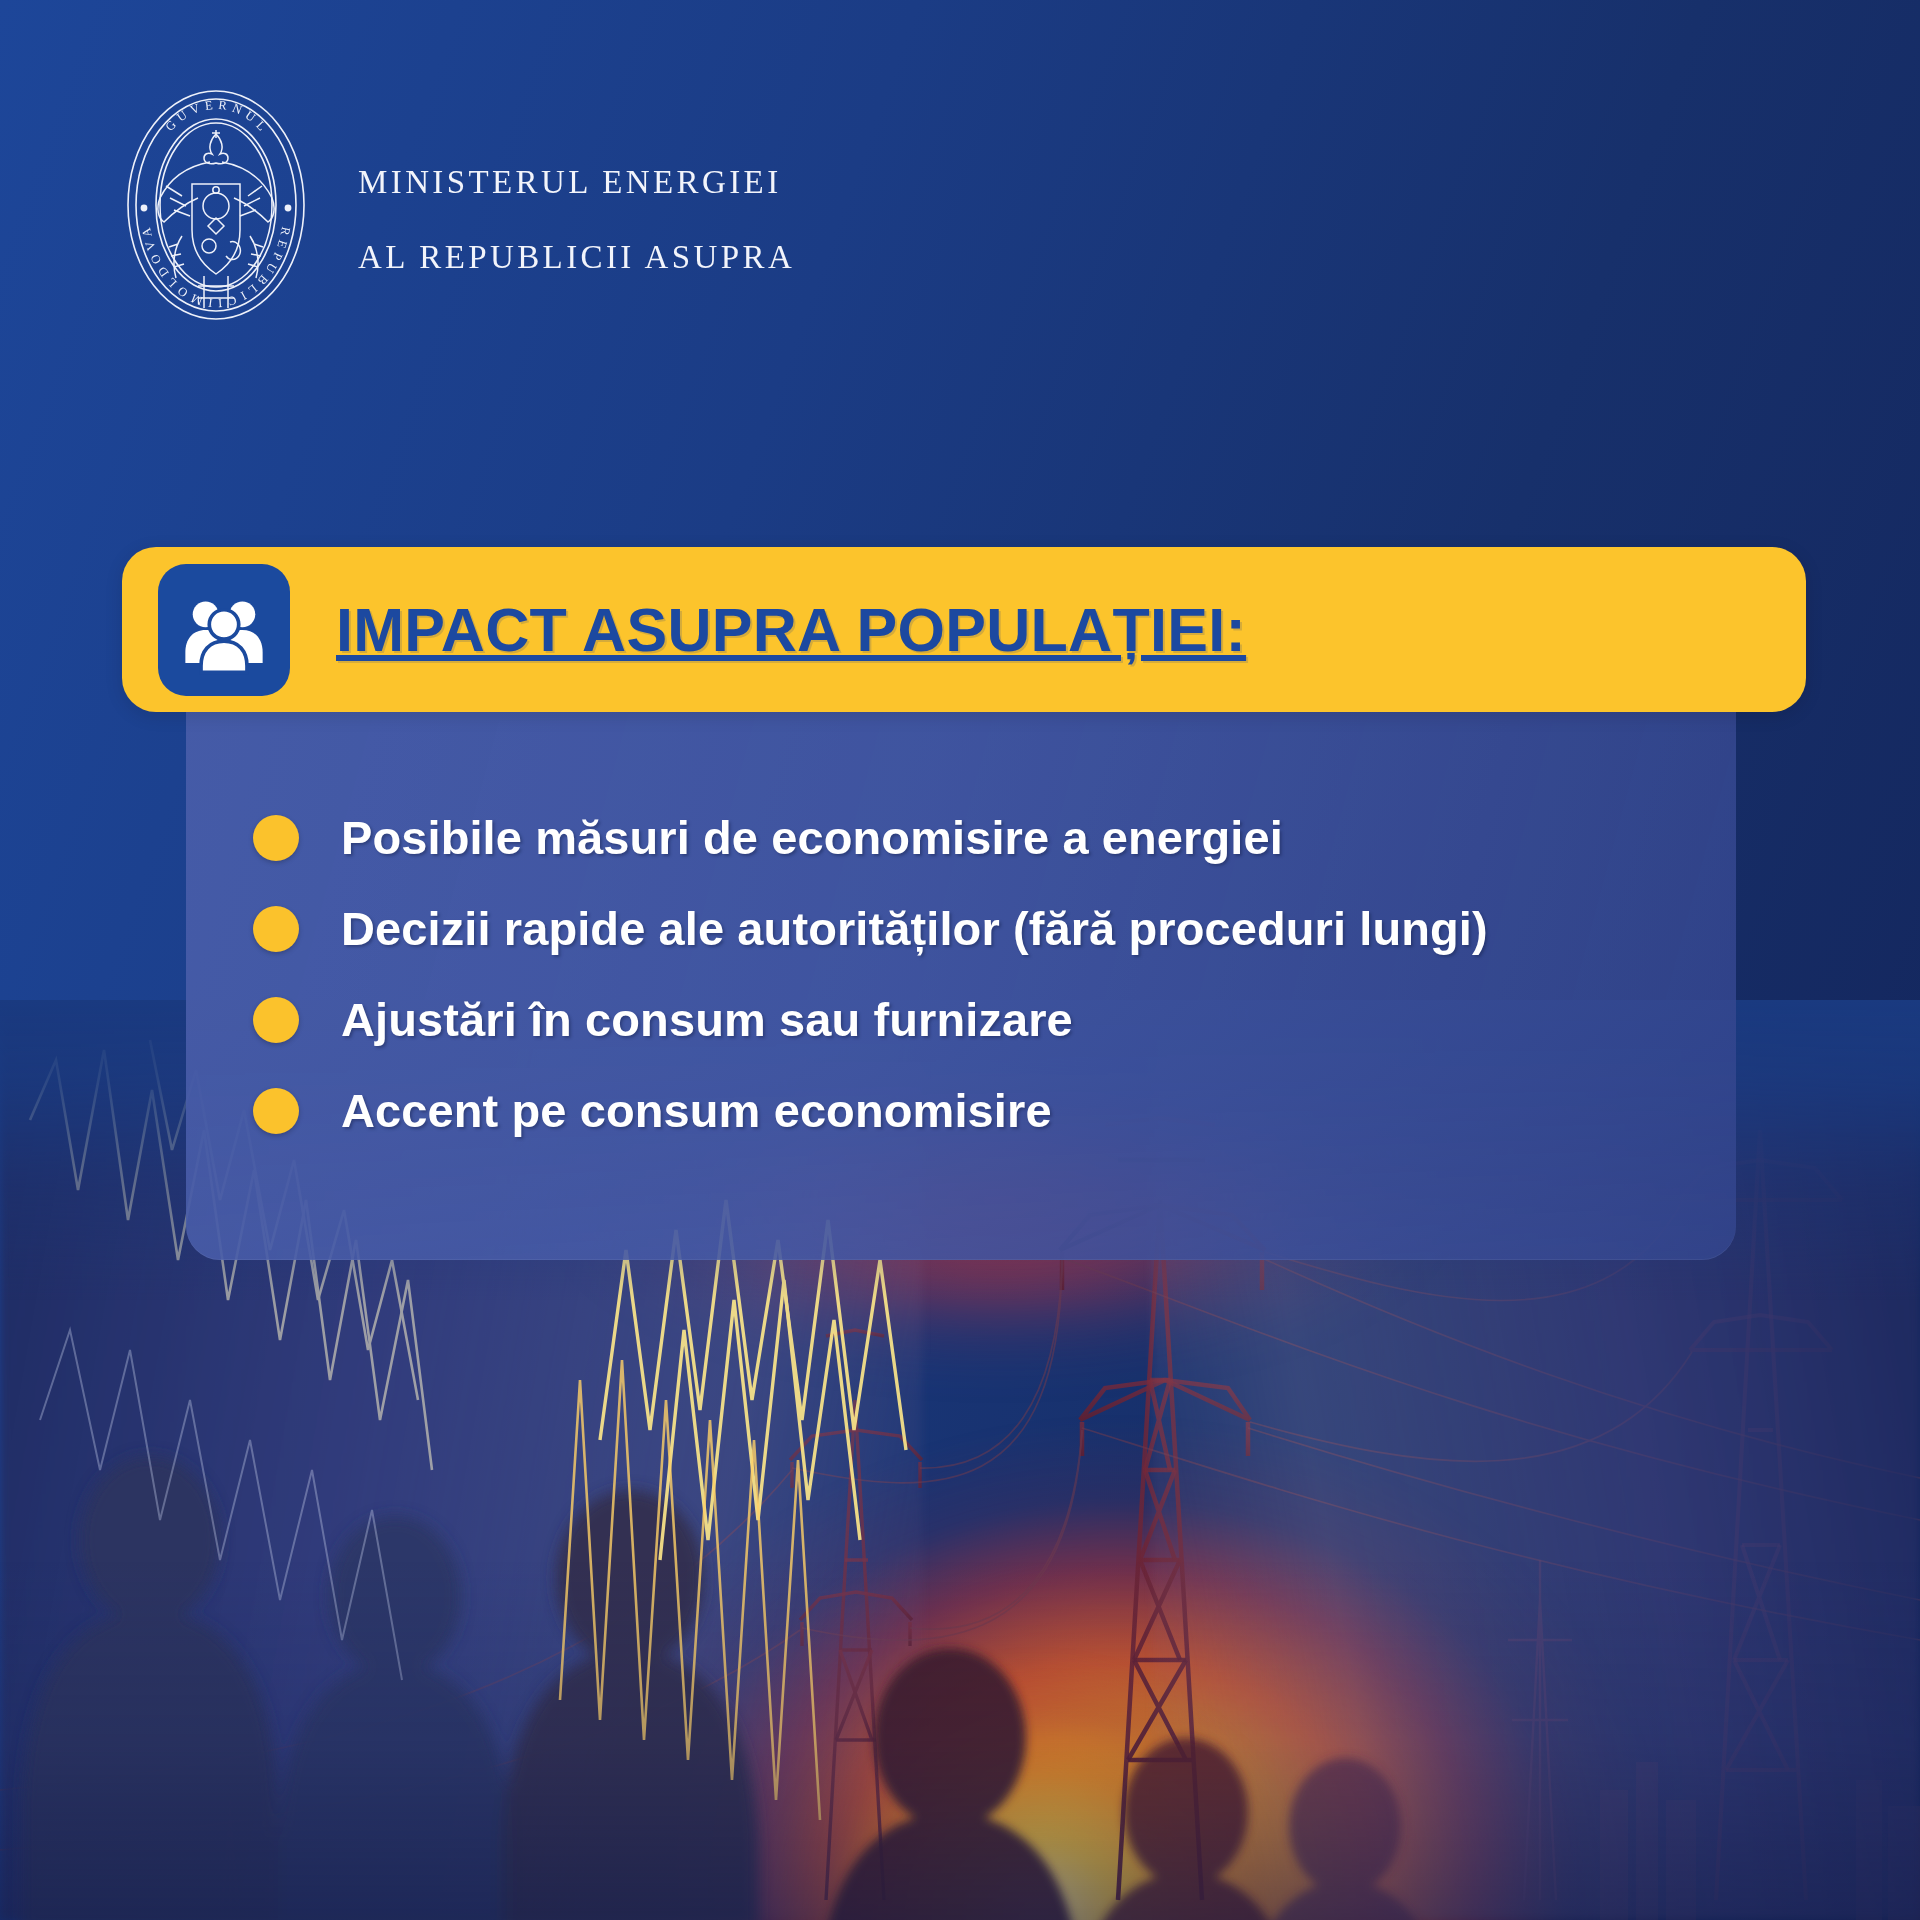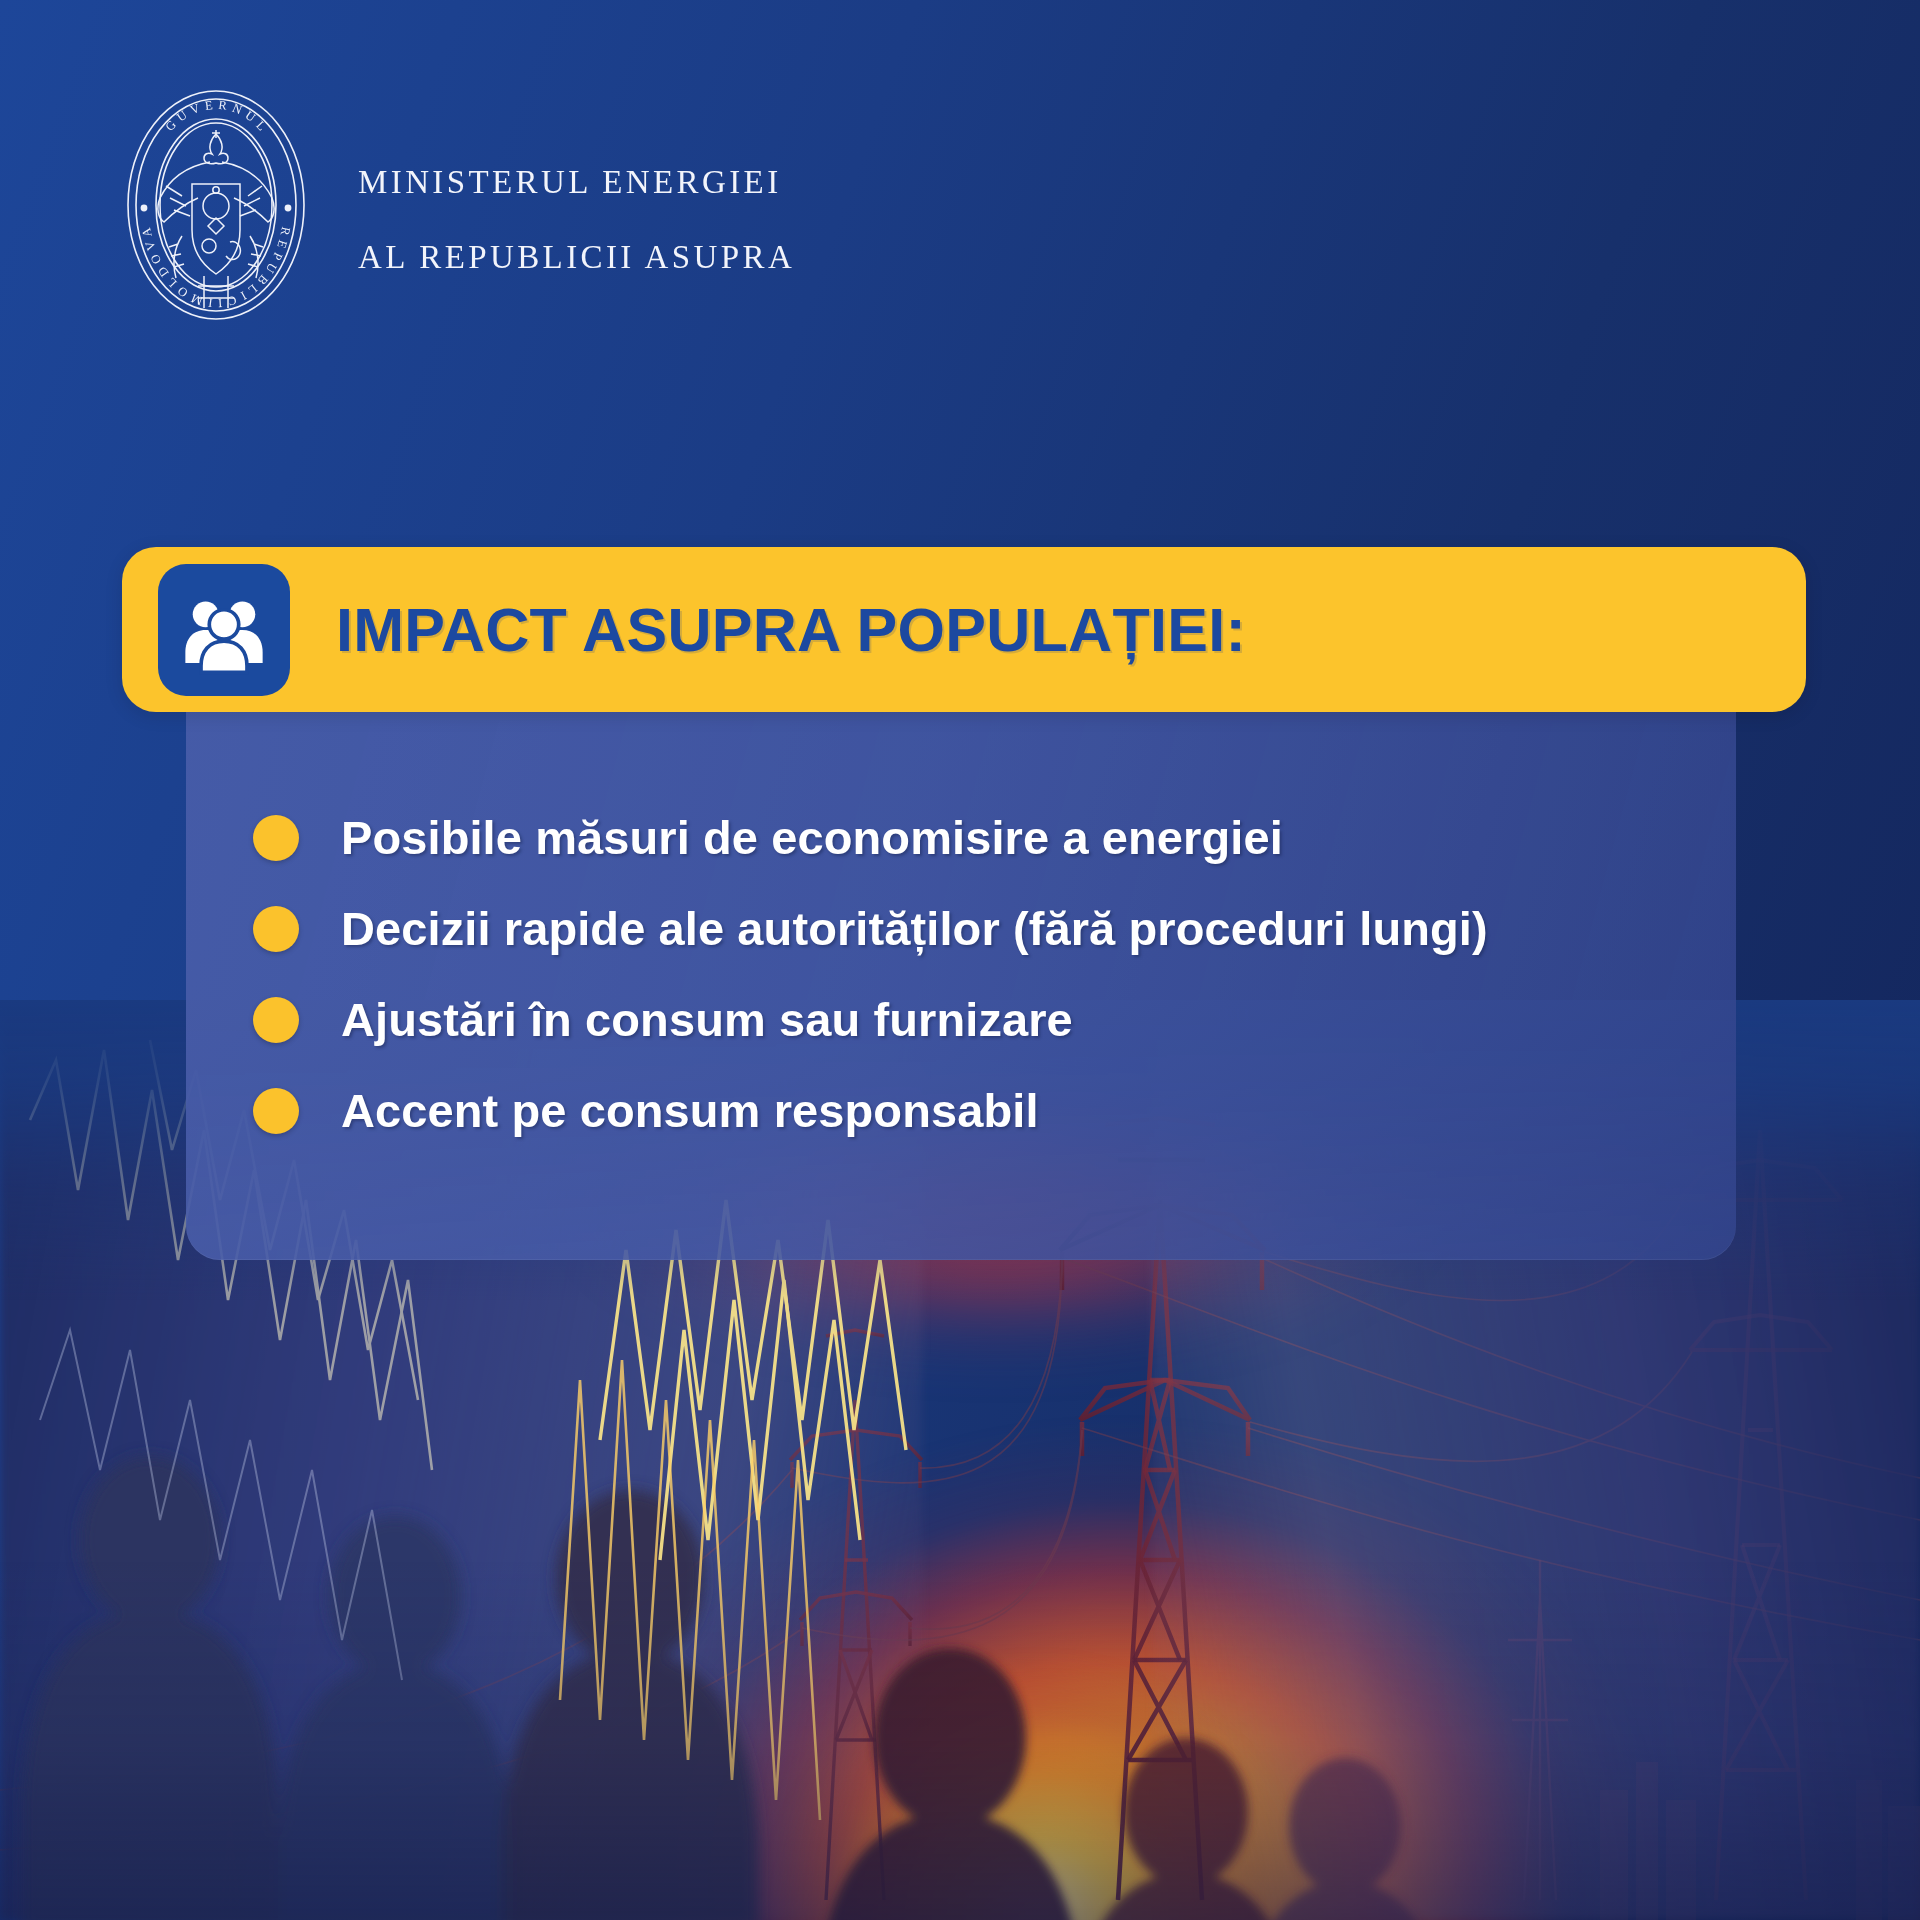--- a/index.html
+++ b/index.html
@@ -82,20 +82,21 @@
   }
   .banner-icon{
     width:132px; height:132px; flex:none;
     background:#1b4a9e; border-radius:28px;
     display:flex; align-items:center; justify-content:center;
   }
   .banner-title{
     font-size:61px; font-weight:700; color:#1c49a0;
     letter-spacing:.3px; white-space:nowrap;
     text-shadow:2px 2px 0 rgba(40,60,120,.18);
+    text-decoration:underline;
   }
 
   
   .panel{
     position:absolute; left:186px; top:700px; width:1550px; height:560px;
     background:linear-gradient(105deg, rgba(74,94,170,.90) 0%, rgba(68,88,164,.88) 45%, rgba(52,70,142,.84) 100%);
     border-radius:0 0 34px 34px;
     z-index:3;
     padding:92px 0 0 13px;
   }
@@ -329,21 +330,21 @@
       <div class="bullet-row">
         <span class="dot"></span>
         <span class="bullet-text">Decizii rapide ale autorităților (fără proceduri lungi)</span>
       </div>
       <div class="bullet-row">
         <span class="dot"></span>
         <span class="bullet-text">Ajustări în consum sau furnizare</span>
       </div>
       <div class="bullet-row">
         <span class="dot"></span>
-        <span class="bullet-text">Accent pe consum responsabil</span>
+        <span class="bullet-text">Accent pe consum economisire</span>
       </div>
     </div>
   </div>
 
   <div class="banner">
     <div class="banner-icon">
       <svg viewBox="0 0 100 100" width="92" height="92" fill="#ffffff">
         <circle cx="30" cy="33" r="14"></circle>
         <path d="M30 50 C16 50 8 60 8 74 L8 86 L52 86 L52 74 C52 60 44 50 30 50 Z"></path>
         <circle cx="70" cy="33" r="14"></circle>

